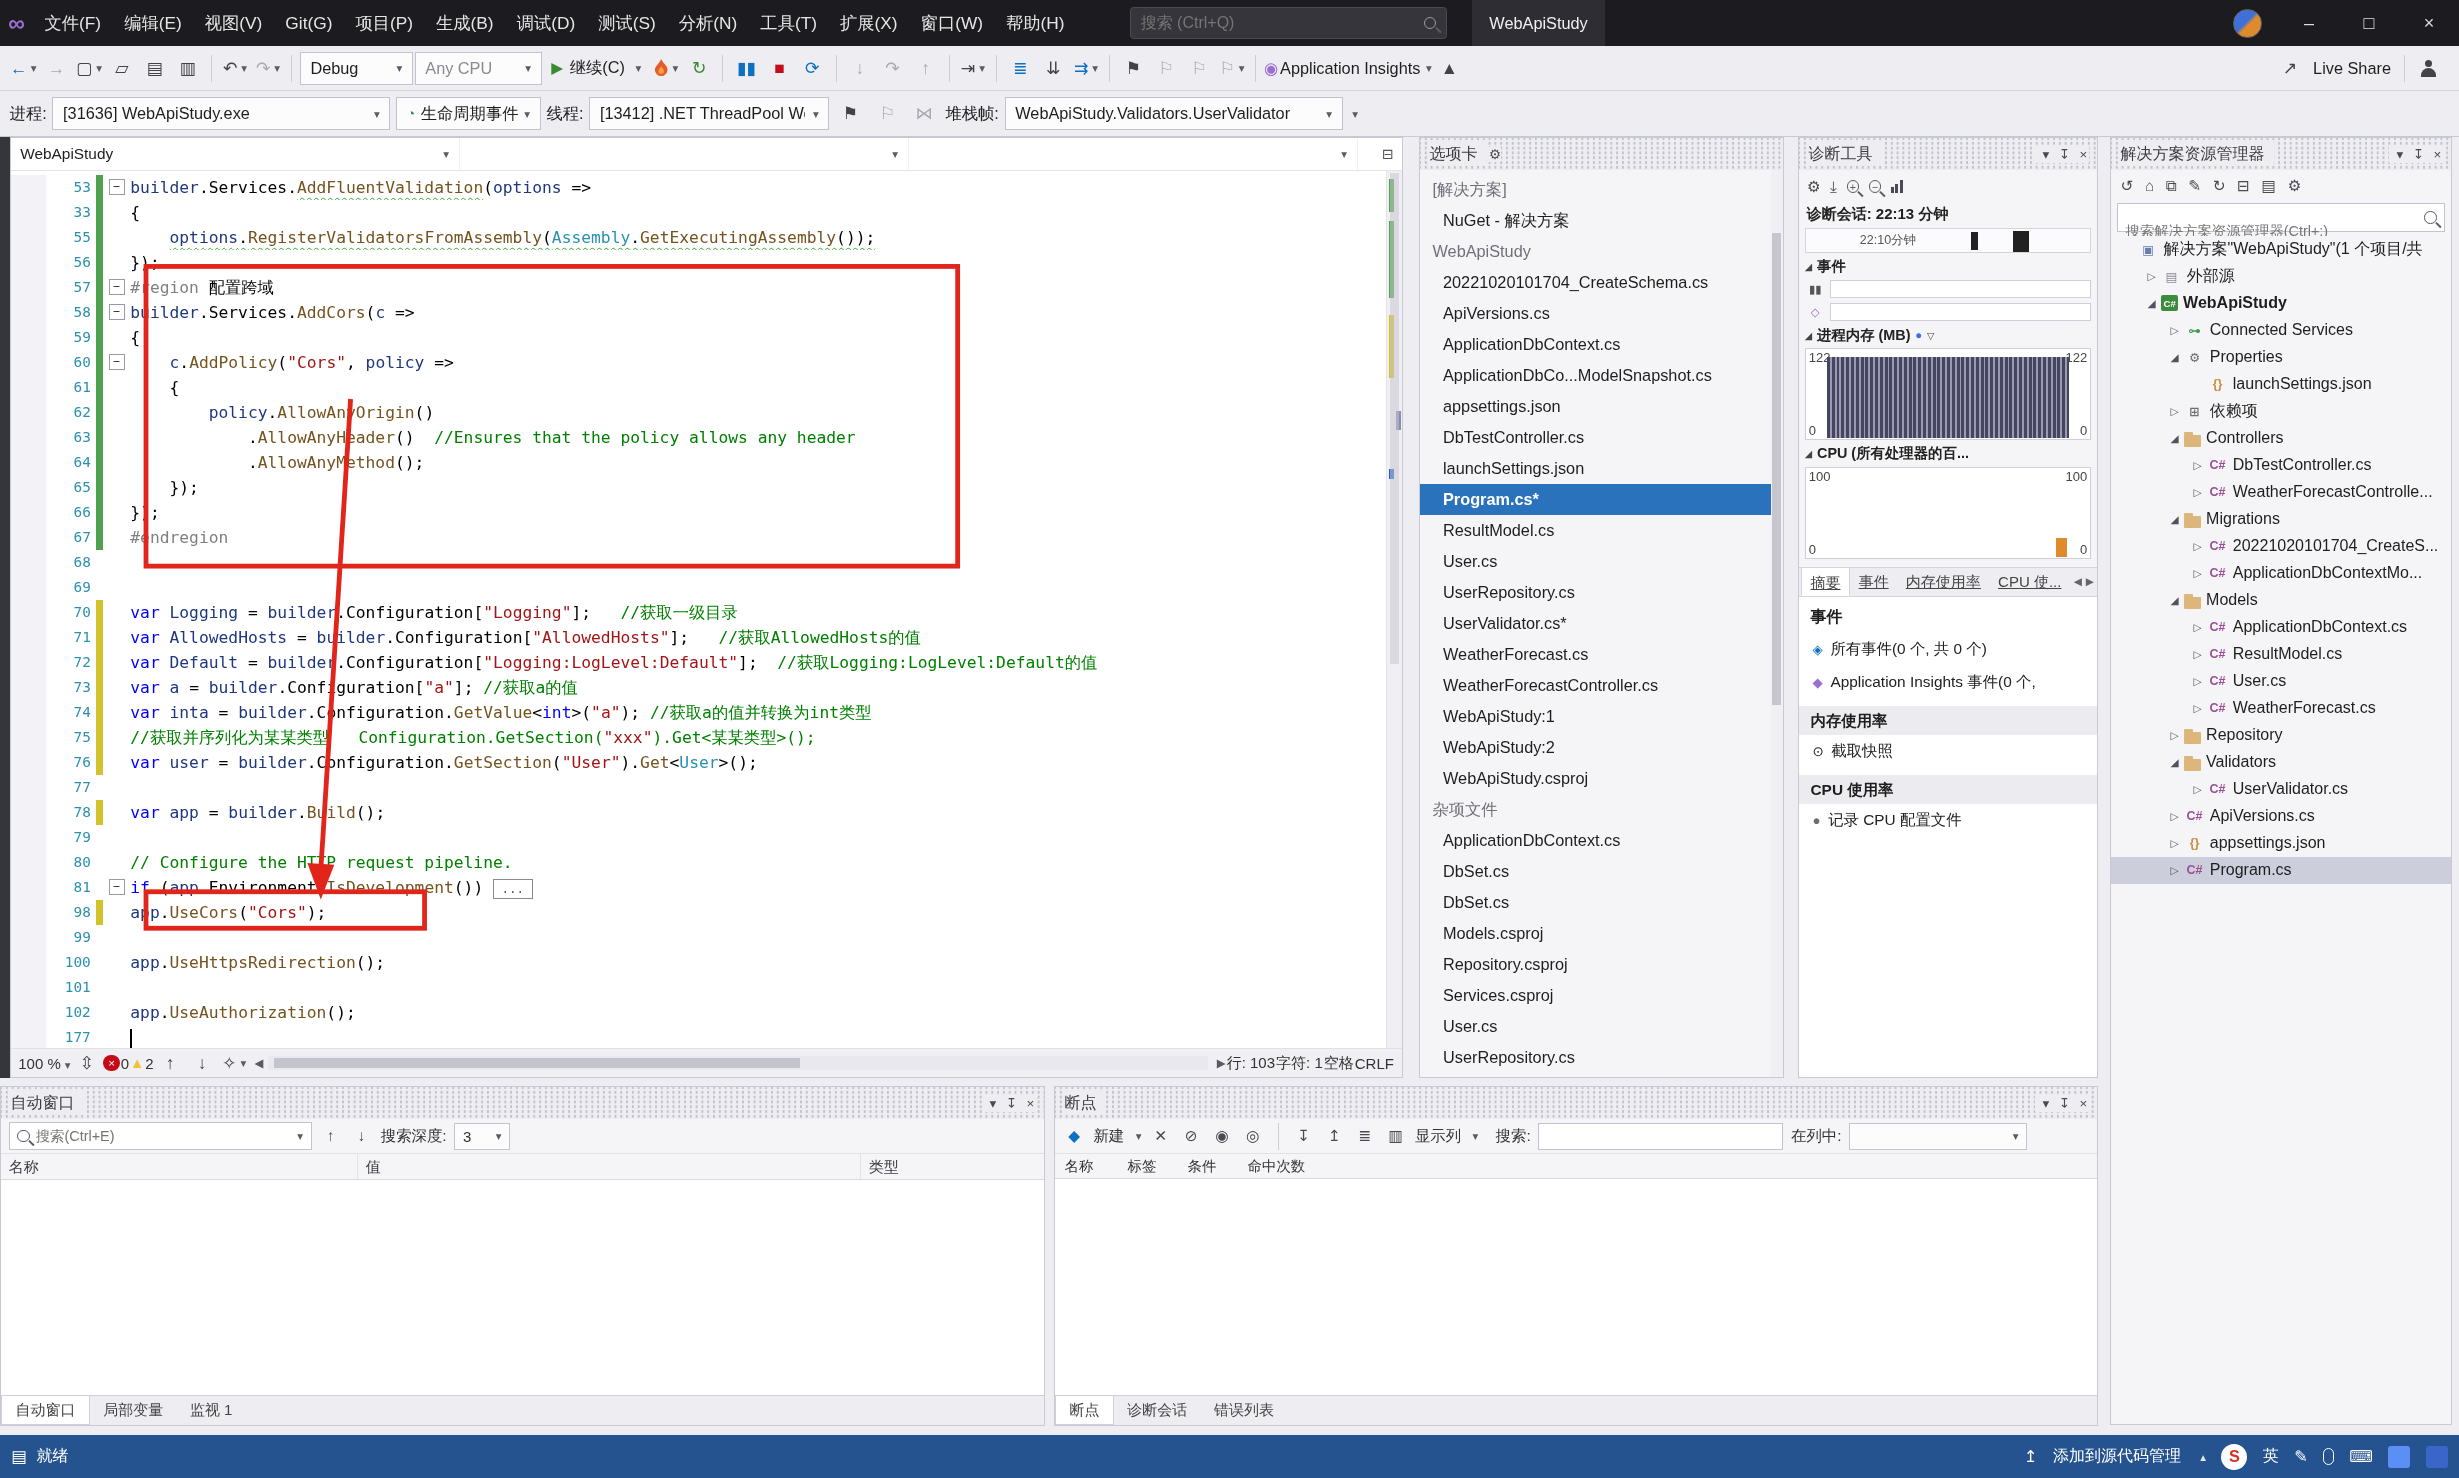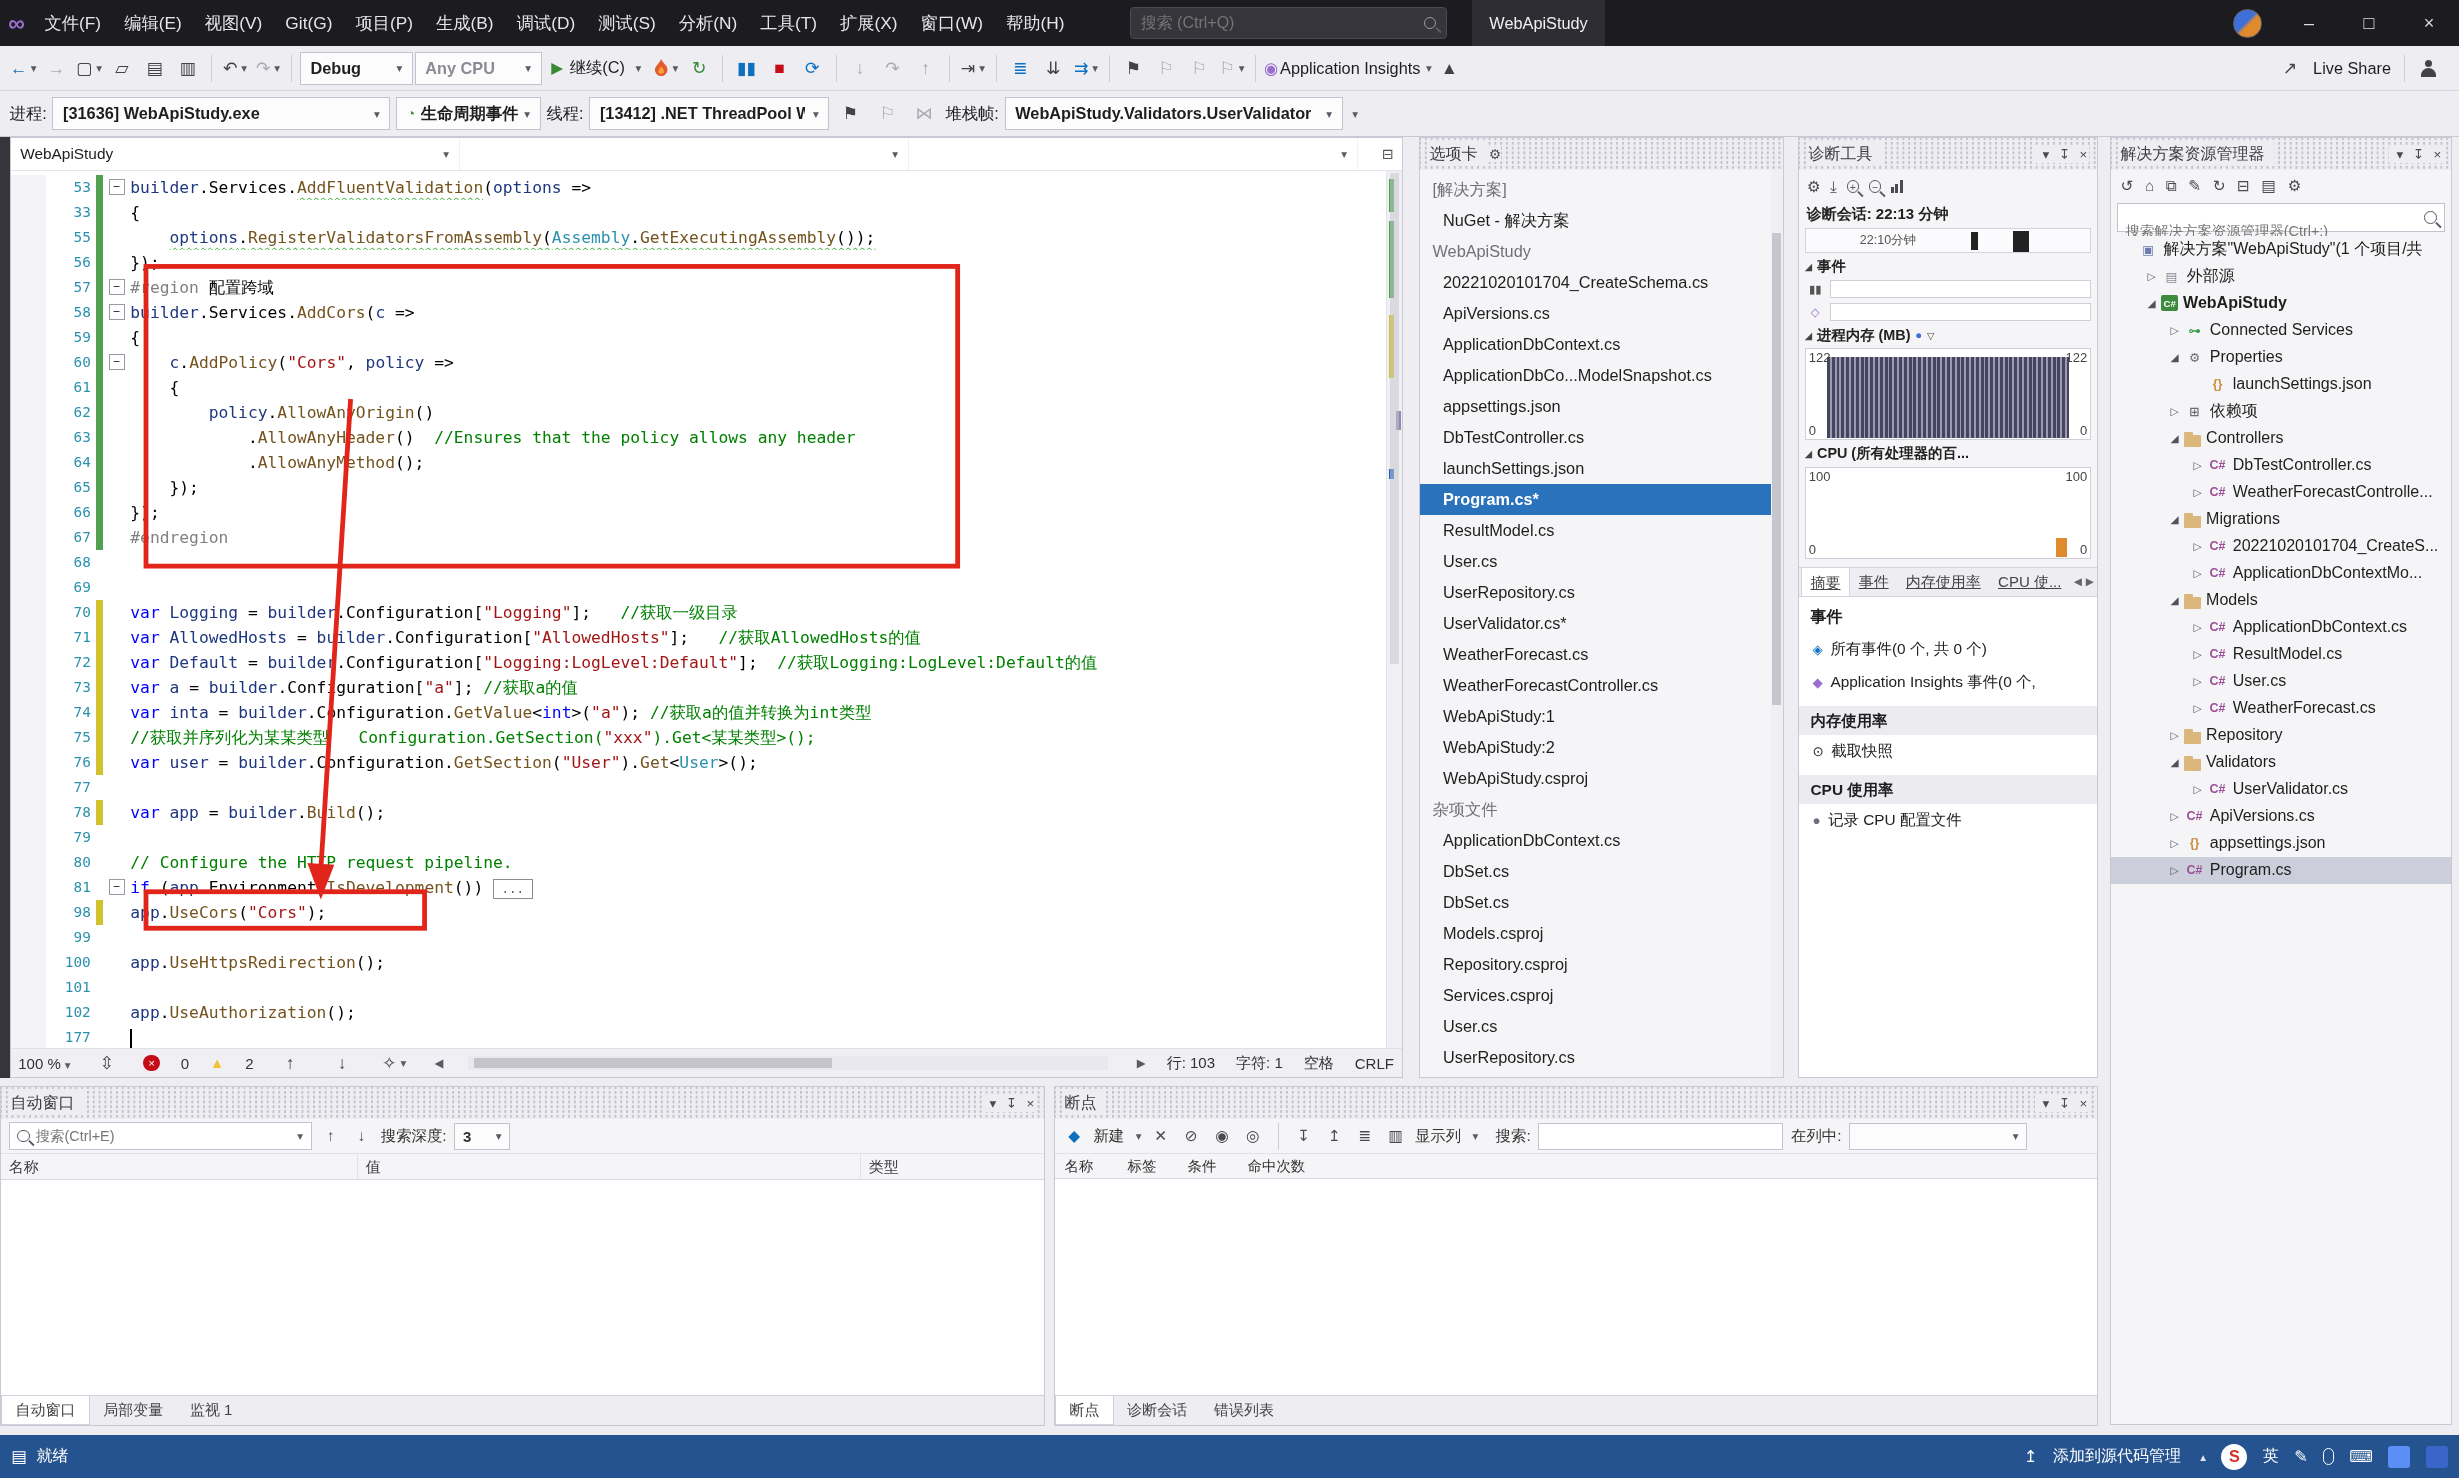--- a/index.html
+++ b/index.html
@@ -19,21 +19,21 @@
 .win-btn{width:60px;height:46px;display:flex;align-items:center;justify-content:center;font-size:18px;color:#ddd;}
 
 
 .toolbar{position:absolute;left:0;top:46px;right:0;height:45px;background:#eeeef2;border-bottom:1px solid #d6d6e0;display:flex;align-items:center;padding:0 7.7px;gap:1.9px;font-size:16.3px;z-index:9;}
 .debugbar{position:absolute;left:0;top:91px;right:0;height:46px;background:#eeeef2;border-bottom:1px solid #c9c9d4;display:flex;align-items:center;padding:0 9.6px;gap:5.8px;font-size:16.3px;z-index:9;}
 .tb-btn{min-width:31px;height:33px;display:flex;align-items:center;justify-content:center;color:#424249;font-size:17.3px;padding:0 1.9px;}
 .tb-btn.blue{color:#0e70c0;} .tb-btn.green{color:#388a34;} .tb-btn.red{color:#c50b17;} .tb-btn.dis{color:#a9a9b2;}
 .dda{font-size:11.5px;color:#5a5a64;margin-left:3.8px;}
 .sep{width:1px;height:27px;background:#cdcdda;margin:0 5.8px;flex:none;}
 .dd{display:flex;align-items:center;background:#fcfcfd;border:1px solid #c3c3cf;height:33px;padding:0 9.6px;gap:7.7px;white-space:nowrap;overflow:hidden;}
-.dd .val{overflow:hidden;white-space:nowrap;font-weight:bold;}
+.dd .val{overflow:hidden;white-space:nowrap;}
 .dd .dda{margin-left:auto;}
 .continue-btn{display:flex;align-items:center;gap:6.7px;padding:0 7.7px;height:33px;}
 .flame{width:14.4px;height:18px;}
 .lbl{color:#1e1e1e;white-space:nowrap;}
 .mag{position:relative;width:12.5px;height:12.5px;border:1.9px solid #5b5b66;border-radius:50%;display:inline-flex;align-items:center;justify-content:center;font-size:10.6px;color:#5b5b66;flex:none;}
 .mag::after{content:"";position:absolute;width:6.7px;height:1.9px;background:#5b5b66;transform:rotate(45deg);right:-5.8px;bottom:-2.9px;}
 .person-ic{position:relative;width:19px;height:19px;}
 .person-ic::before{content:"";position:absolute;left:5.8px;top:1px;width:7.7px;height:7.7px;border-radius:50%;background:#424249;}
 .person-ic::after{content:"";position:absolute;left:1.9px;top:9.6px;width:15.4px;height:8.6px;border-radius:7.7px 7.7px 0 0;background:#424249;}
 
@@ -60,21 +60,21 @@
 .fold{width:27px;flex:none;display:flex;align-items:center;justify-content:center;}
 .foldbox{width:16.3px;height:16.3px;border:1px solid #9a9aa6;background:#fff;color:#333;font-size:11.5px;line-height:13.4px;text-align:center;}
 .codetext{flex:1;color:#000;overflow:hidden;}
 .tk-k{color:#0000ff}.tk-s{color:#a31515}.tk-c{color:#008000}.tk-t{color:#2b91af}.tk-m{color:#74531f}.tk-pp{color:#808080}.tk-l{color:#1f377f}.tk-p{color:#000}
 .tk-u{text-decoration:underline wavy #2faf2f 1.4px;text-underline-offset:3.8px;}
 .collapsed-box{display:inline-block;border:1px solid #8a8a94;padding:0 7.7px;margin-left:9.6px;height:20px;line-height:18px;font-size:12.5px;color:#555;background:#fff;}
 .caret{display:inline-block;width:1.9px;height:19px;background:#000;vertical-align:middle;}
 .vscroll{position:absolute;top:33px;right:0;bottom:29px;width:15.4px;background:#efeff4;border-left:1px solid #e2e2ea;}
 .vm{position:absolute;width:4.8px;}
 .vthumb{position:absolute;left:2.9px;right:2.9px;top:1.9px;height:56%;background:#c6c6ce;opacity:.55;}
-.estatus{position:absolute;left:0;right:0;bottom:0;height:29px;background:#f0f0f4;border-top:1px solid #e0e0e8;display:flex;align-items:center;font-size:15px;color:#333;padding:0 7.7px;gap:21px;}
+.estatus{position:absolute;left:0;right:0;bottom:0;height:29px;background:#f0f0f4;border-top:1px solid #e0e0e8;display:flex;align-items:center;font-size:15px;color:#333;padding:0 7.7px;gap:1px;}
 .err-ic{width:16.3px;height:16.3px;border-radius:50%;background:#c50b17;color:#fff;font-size:11.5px;display:inline-flex;align-items:center;justify-content:center;}
 .warn-ic{color:#f2c233;font-size:14.4px;}
 .hscroll{flex:1;height:13.4px;background:#e8e8ee;position:relative;margin:0 3.8px;}
 .hthumb{position:absolute;left:5.8px;top:1.9px;bottom:1.9px;width:56%;background:#c4c4cc;}
 .es-lab{white-space:nowrap;color:#333;}
 
 
 #tabs-panel{left:1419px;top:137px;width:365px;height:941px;}
 .tp-list{overflow:hidden;flex:1;padding-top:3.8px;position:relative;}
 .tp-item{height:31px;line-height:31px;padding-left:23px;font-size:16.3px;white-space:nowrap;overflow:hidden;color:#1e1e1e;}

